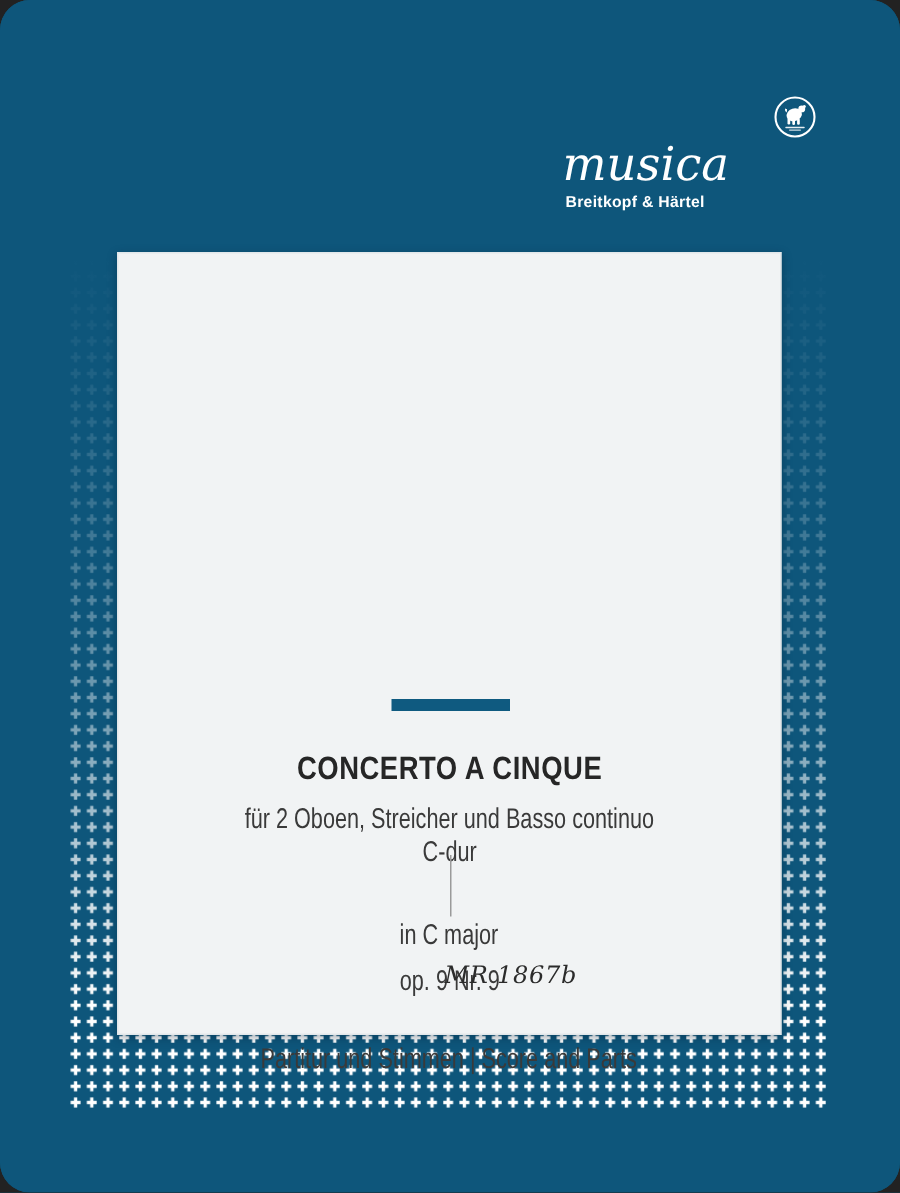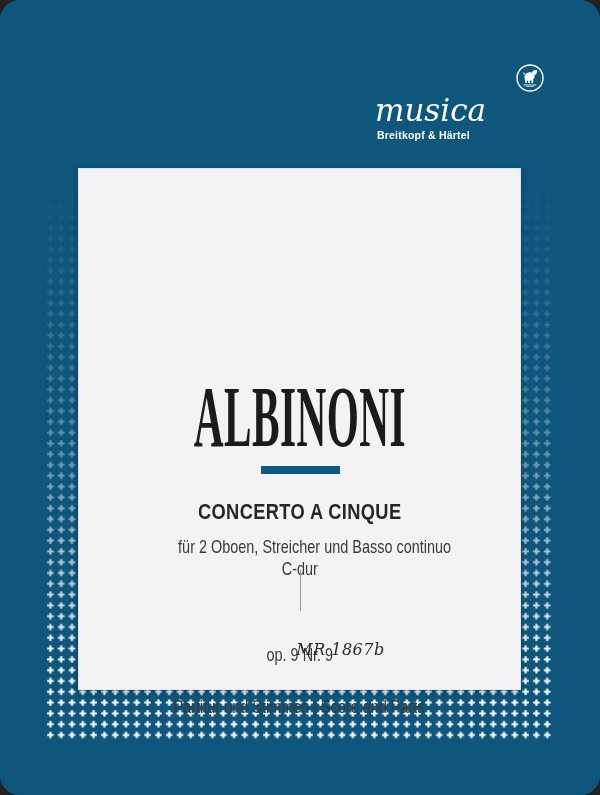--- a/index.html
+++ b/index.html
@@ -66,21 +66,21 @@
     background:var(--bg-accent);
   }
   .work-title-row{top:333px;}
   .work-title{
     display:inline-block;
     font-weight:700;font-size:21.5px;line-height:1;color:#262626;
     transform:scaleX(.85);transform-origin:center;letter-spacing:.02em;
   }
   .sub{font-size:19px;line-height:1;color:var(--body-ink);}
   .sub span{display:inline-block;transform:scaleX(.76);transform-origin:center;}
-  .de1-row{top:368px;padding-left:15px;}
+  .de1-row{top:368px;}
   .de2-row{top:390px;text-decoration:underline;}
   .en1-row{top:423px;}
   .en2-row{top:445px;}
   .opus-row{top:476px;}
   .edition-row{top:528px;}
   .v-divider{
     position:absolute;left:221.5px;top:401px;width:1.5px;height:41px;
     background:var(--divider);
   }
   .catalog-row{top:471px;}
@@ -131,37 +131,37 @@
         <rect x="17.4" y="16" width="1.8" height="4.2" rx="0.8"></rect>
         <path d="M10.5,12 q-1.5,-1 -1.2,-2.6 l1.4,.5 z"></path>
         <rect x="9.5" y="21.5" width="13" height="1" rx="0.5" opacity="0.9"></rect>
         <rect x="12" y="23.3" width="8" height="0.8" rx="0.4" opacity="0.8"></rect>
       </g>
     </svg>
   </div>
 
   <div class="card">
 
-    <div class="row composer-row">
-      <span class="composer">ALBINONI</span>
-    </div>
 
     <div class="accent-bar"></div>
 
     <div class="row work-title-row">
       <span class="work-title">CONCERTO A CINQUE</span>
     </div>
 
     <div class="row sub de1-row">
       <span>für 2 Oboen, Streicher und Basso continuo</span>
     </div>
     <div class="row sub de2-row">
       <span>C-dur</span>
     </div>
 
+    <div class="row sub en2-row">
+      <span>in C major</span>
+    </div>
 
     <div class="row sub opus-row">
       <span>op. 9 Nr. 9</span>
     </div>
 
     <div class="row sub edition-row">
       <span>Partitur und Stimmen | Score and Parts</span>
     </div>
 
     <div class="v-divider" style="top: 401px; left: 220.5px;"></div>

